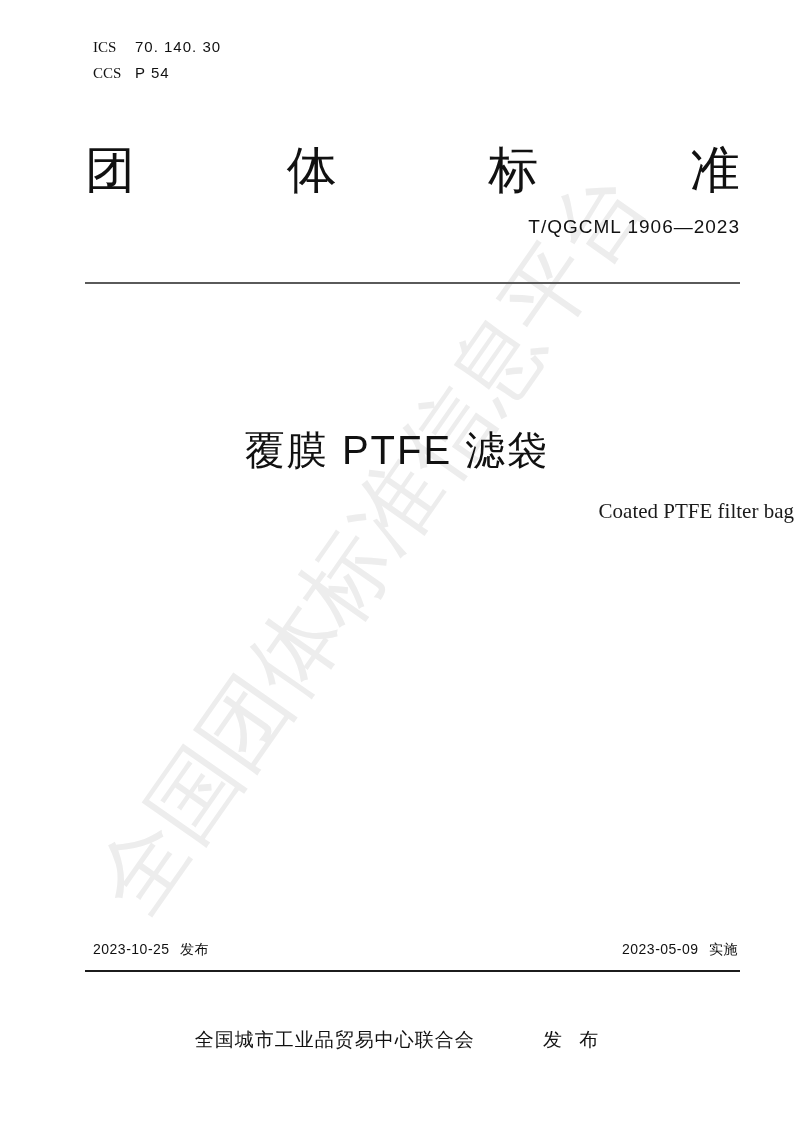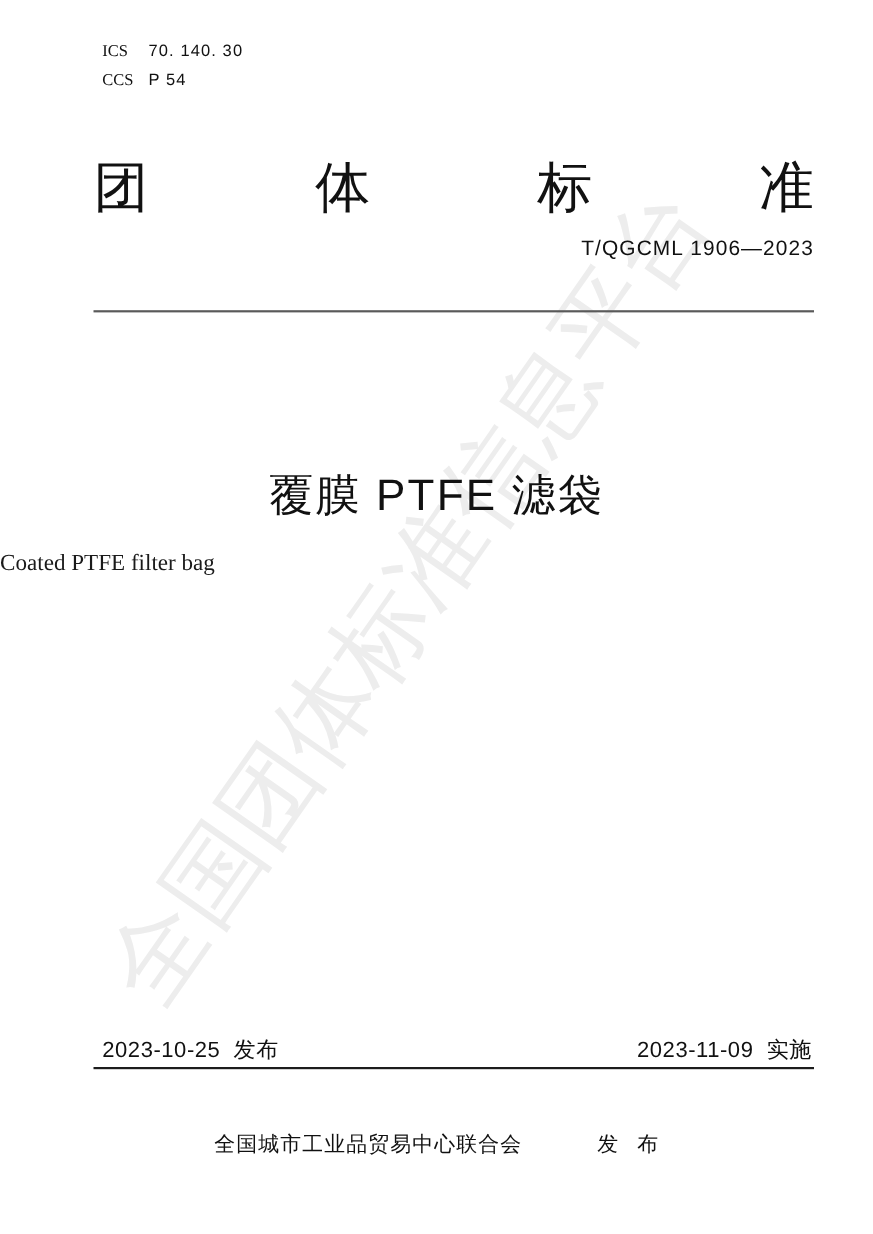--- a/index.html
+++ b/index.html
@@ -31,26 +31,26 @@
     font-size:19px;letter-spacing:1px;font-weight:400;
   }
   .rule-top{
     position:absolute;left:85px;right:54px;top:282px;height:2px;background:#5a5a5a;
   }
   .main-title{
     position:absolute;left:0;right:0;top:423px;text-align:center;
     font-size:40px;font-weight:400;letter-spacing:2px;
   }
   .subtitle{
-    position:absolute;left:0;right:0;top:499px;text-align:left;
+    position:absolute;left:0;right:0;top:499px;text-align:right;
     font-size:21px;font-family:"Liberation Serif",serif;color:#1a1a1a;
   }
   .dates{
     position:absolute;left:93px;right:56px;top:941px;
-    display:flex;justify-content:space-between;font-size:20px;letter-spacing:0.5px;
+    display:flex;justify-content:space-between;font-size:14px;letter-spacing:0.5px;
   }
   .dates .d{margin-right:6px;}
   .rule-bottom{
     position:absolute;left:85px;right:54px;top:970px;height:2px;background:#1c1c1c;
   }
   .publisher{
     position:absolute;left:0;right:0;top:1027px;text-align:center;
     font-size:19px;font-weight:500;letter-spacing:1px;
   }
   .publisher .action{margin-left:62px;word-spacing:10px;}
@@ -89,21 +89,21 @@
     <div class="main-title">覆膜 PTFE 滤袋</div>
 
     <div class="subtitle">Coated PTFE filter bag</div>
 
     <div class="dates">
       <div>
         <span class="d">2023-10-25</span>
         <span>发布</span>
       </div>
       <div>
-        <span class="d">2023-11-09</span>
+        <span class="d">2023-05-09</span>
         <span>实施</span>
       </div>
     </div>
 
     <div class="rule-bottom"></div>
 
     <div class="publisher">
       <span>全国城市工业品贸易中心联合会</span>
       <span class="action">发 布</span>
     </div>

